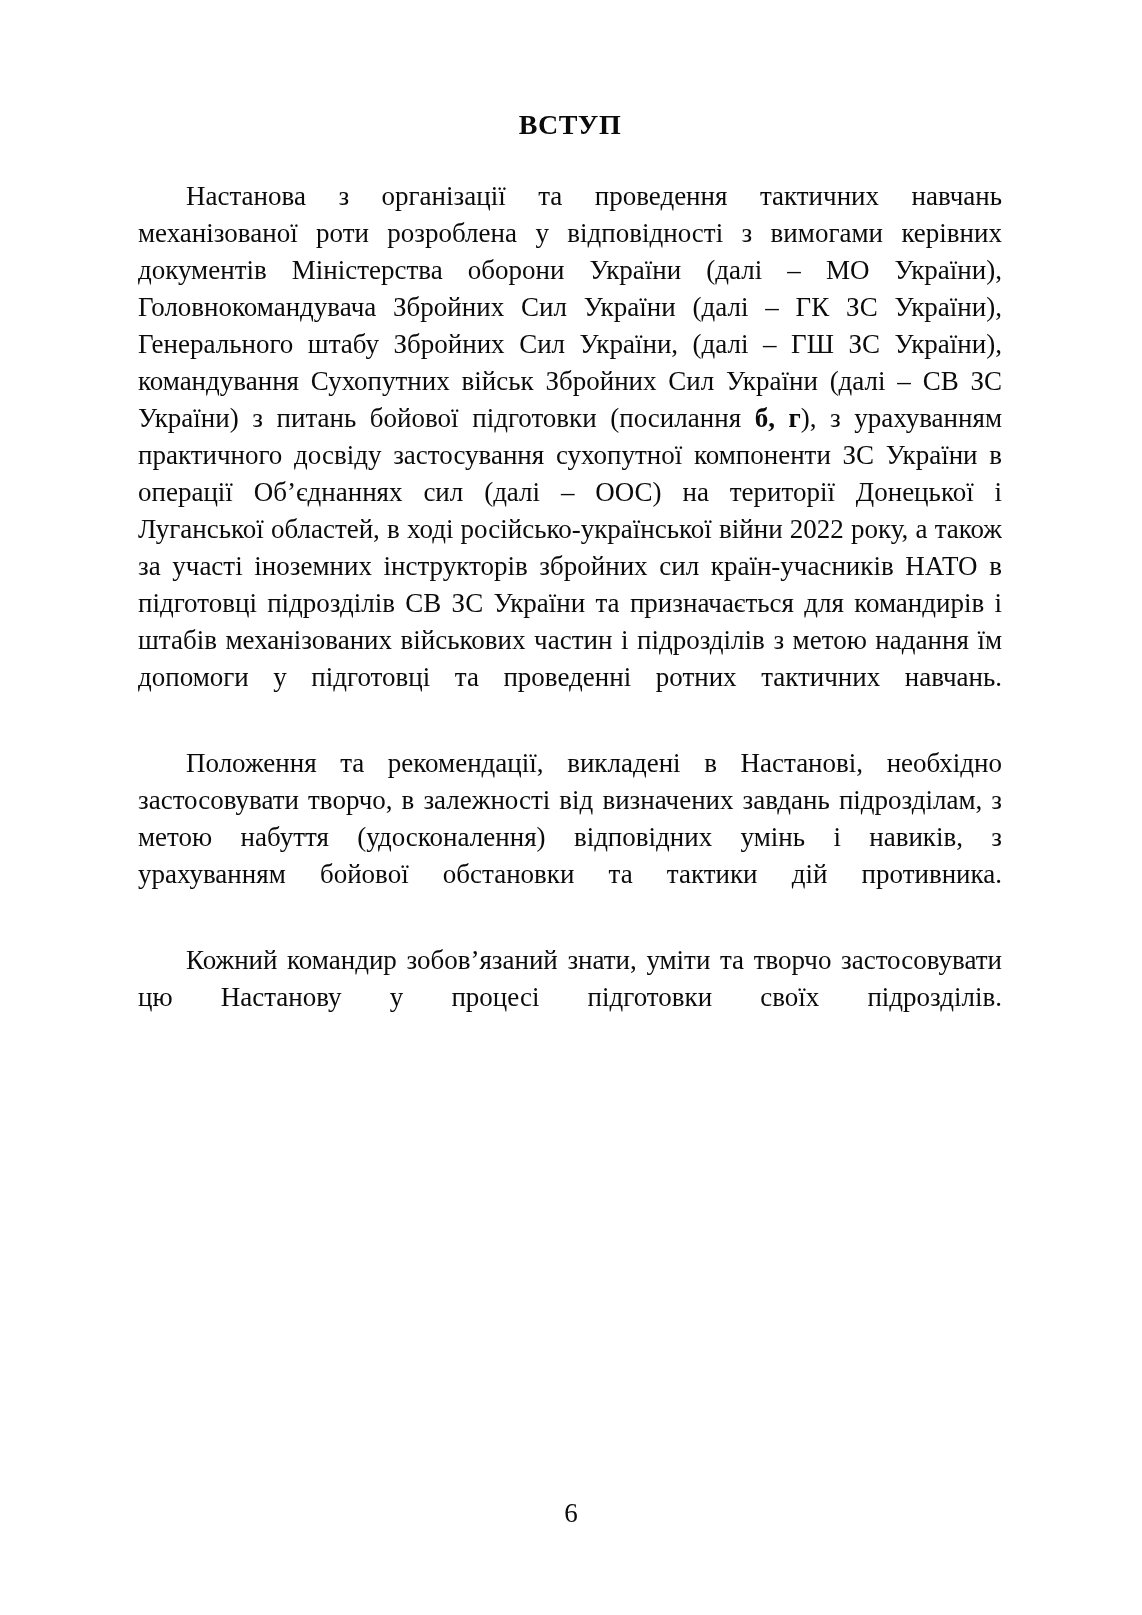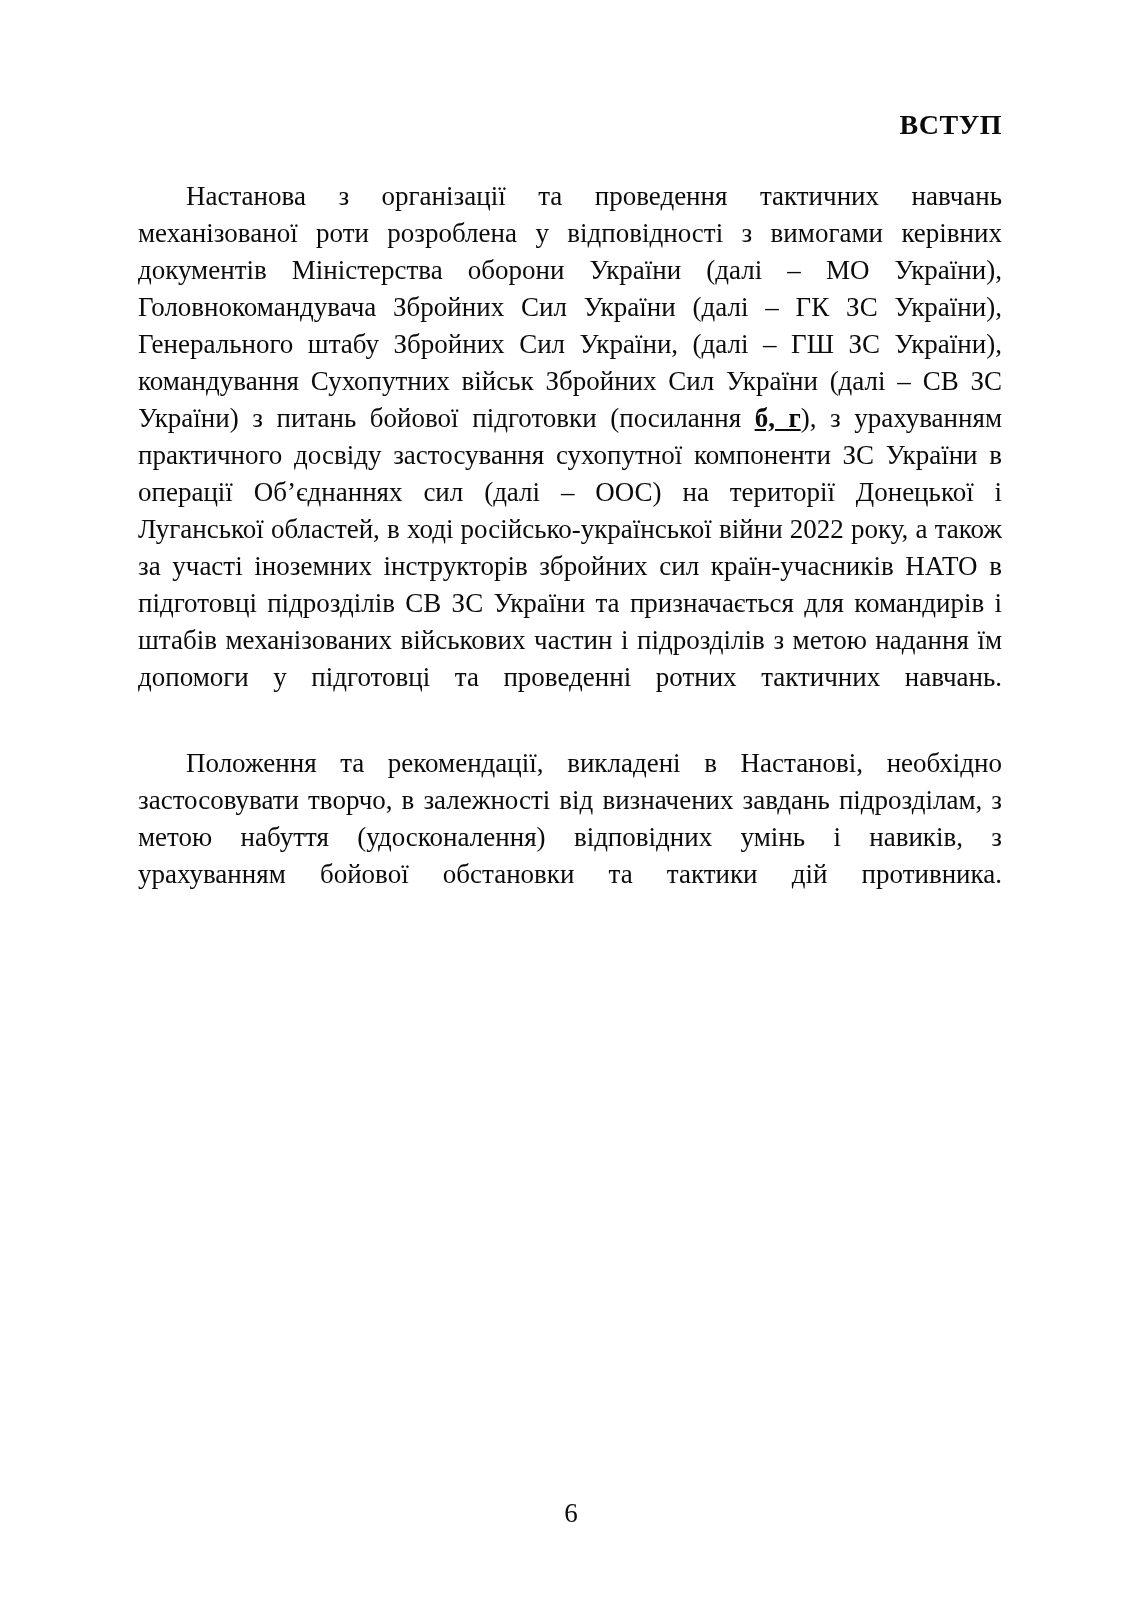--- a/index.html
+++ b/index.html
@@ -24,21 +24,21 @@
   .content {
     position: absolute;
     left: 138px;
     top: 108px;
     width: 864px;
   }
 
   .doc-title {
     font-size: 28px;
     font-weight: bold;
-    text-align: right;
+    text-align: center;
     letter-spacing: 0.5px;
     margin: 0 0 36px 0;
     line-height: 1.2;
   }
 
   .para {
     font-size: 27px;
     line-height: 37px;
     text-align: justify;
     text-justify: inter-word;
@@ -48,21 +48,20 @@
     word-spacing: 0.1px;
   }
 
   .para + .para {
     margin-top: 12px;
   }
 
   .para b,
   .para strong {
     font-weight: bold;
-    text-decoration: underline;
   }
 
   
   .para:after {
     content: "";
     display: inline-block;
     width: 100%;
   }
 
   .page-number {
@@ -82,19 +81,20 @@
 
 <div class="page">
 
   <div class="content">
 
     <h1 class="doc-title">ВСТУП</h1>
 
     <div id="body-text">
         <p class="para"><span>Настанова з організації та проведення тактичних навчань механізованої роти розроблена у відповідності з вимогами керівних документів Міністерства оборони України (далі – МО України), Головнокомандувача Збройних Сил України (далі – ГК ЗС України), Генерального штабу Збройних Сил України, (далі – ГШ ЗС України), командування Сухопутних військ Збройних Сил України (далі – СВ ЗС України) з питань бойової підготовки (посилання </span><b>б, г</b><span>), з урахуванням практичного досвіду застосування сухопутної компоненти ЗС України в операції Об’єднаннях сил (далі – ООС) на території Донецької і Луганської областей, в ході російсько-української війни 2022 року, а також за участі іноземних інструкторів збройних сил країн-учасників НАТО в підготовці підрозділів СВ ЗС України та призначається для командирів і штабів механізованих військових частин і підрозділів з метою надання їм допомоги у підготовці та проведенні ротних тактичних навчань.</span></p>
         <p class="para"><span>Положення та рекомендації, викладені в Настанові, необхідно застосовувати творчо, в залежності від визначених завдань підрозділам, з метою набуття (удосконалення) відповідних умінь і навиків, з урахуванням бойової обстановки та тактики дій противника.</span></p>
+        <p class="para"><span>Кожний командир зобов’язаний знати, уміти та творчо застосовувати цю Настанову у процесі підготовки своїх підрозділів.</span></p>
       </div>
 
   </div>
 
   <div class="page-number">6</div>
 
 </div>
 
 </body></html>

